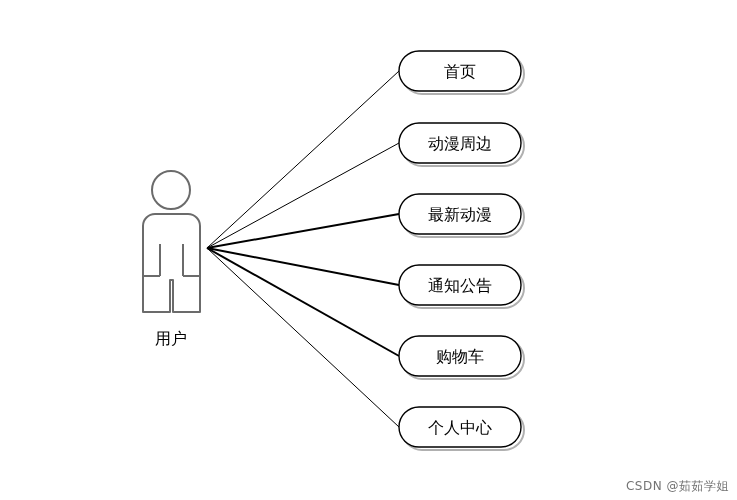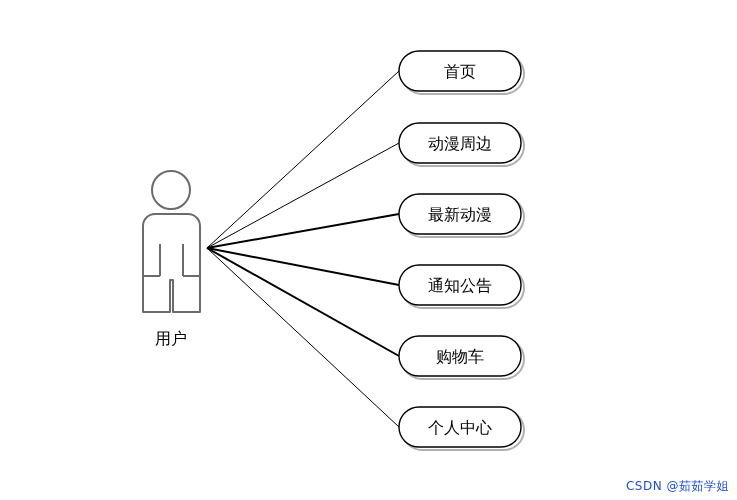--- a/index.html
+++ b/index.html
@@ -27,21 +27,21 @@
   }
   .uc-label,
   .actor-label,
   .watermark-text {
     font-family: "DejaVu Sans", "Liberation Sans", sans-serif;
   }
   .watermark {
     position: absolute;
     right: 8px;
     bottom: 5px;
-    color: #1d4ed8;
+    color: #737373;
     font-size: 12px;
     letter-spacing: 0.5px;
     user-select: none;
     white-space: nowrap;
   }
 </style>
 </head>
 <body>
 
 <div id="canvas">

